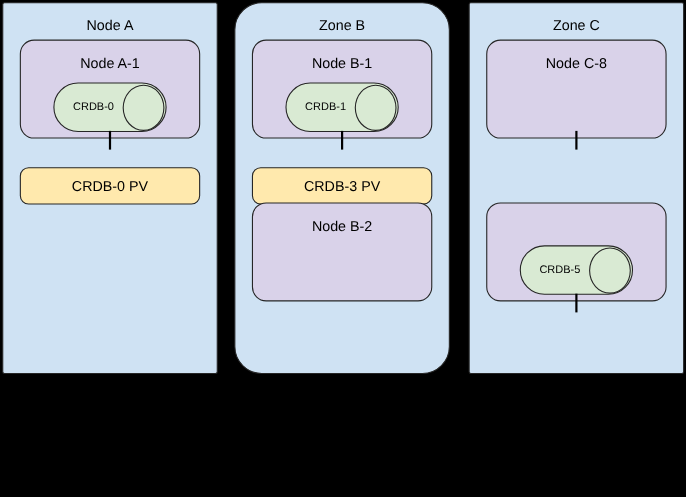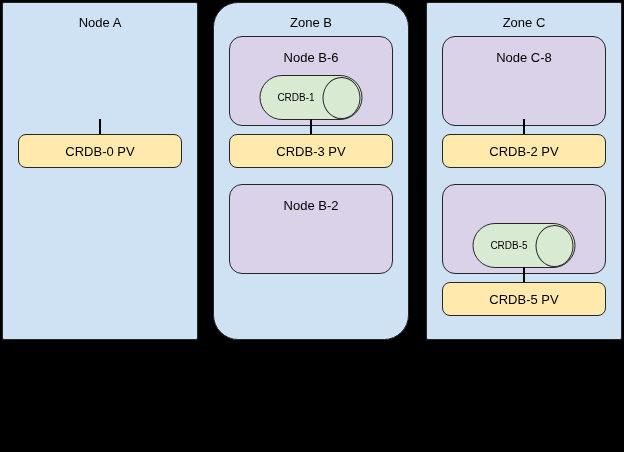--- a/index.html
+++ b/index.html
@@ -56,68 +56,69 @@
   .conn-1 { top:116px; height:17px; }
   .conn-2 { top:264px; height:17px; }
   .pv {
     position:absolute; left:15px; right:15px; height:34px;
     background:var(--pv-fill,#ffe9ad);
     border:1.4px solid var(--shape-border,#222);
     border-radius:8px; box-sizing:border-box;
     display:flex; align-items:center; justify-content:center;
     font-size:13px;
   }
-  .pv-1 { top:131px; }
+  .pv-1 { top:149px; }
   .pv-2 { top:279px; }
 </style>
 </head>
 <body>
 
 <div class="stage">
 
   <section class="zone zone-a">
     <div class="zone-title">Node A</div>
+    <div class="node row1">
+      <div class="node-title">Node A-1</div>
+      <div class="cyl">
+        <span class="cyl-label">CRDB-0</span>
+        <span class="cyl-cap"></span>
+      </div>
+    </div>
     <div class="conn conn-1"></div>
     <div class="pv pv-1">
       <span>CRDB-0 PV</span>
     </div>
   </section>
 
   <section class="zone zone-b">
     <div class="zone-title">Zone B</div>
     <div class="node row1">
-      <div class="node-title">Node B-6</div>
+      <div class="node-title">Node B-1</div>
       <div class="cyl">
         <span class="cyl-label">CRDB-1</span>
         <span class="cyl-cap"></span>
       </div>
     </div>
     <div class="conn conn-1"></div>
     <div class="pv pv-1">
       <span>CRDB-3 PV</span>
     </div>
     <div class="node row2">
       <div class="node-title">Node B-2</div>
     </div>
   </section>
 
   <section class="zone zone-c">
     <div class="zone-title">Zone C</div>
     <div class="node row1">
       <div class="node-title">Node C-8</div>
     </div>
     <div class="conn conn-1"></div>
-    <div class="pv pv-1">
-      <span>CRDB-2 PV</span>
-    </div>
     <div class="node row2">
       <div class="cyl">
         <span class="cyl-label">CRDB-5</span>
         <span class="cyl-cap"></span>
       </div>
     </div>
     <div class="conn conn-2"></div>
-    <div class="pv pv-2">
-      <span>CRDB-5 PV</span>
-    </div>
   </section>
 
 </div>
 
 </body></html>

